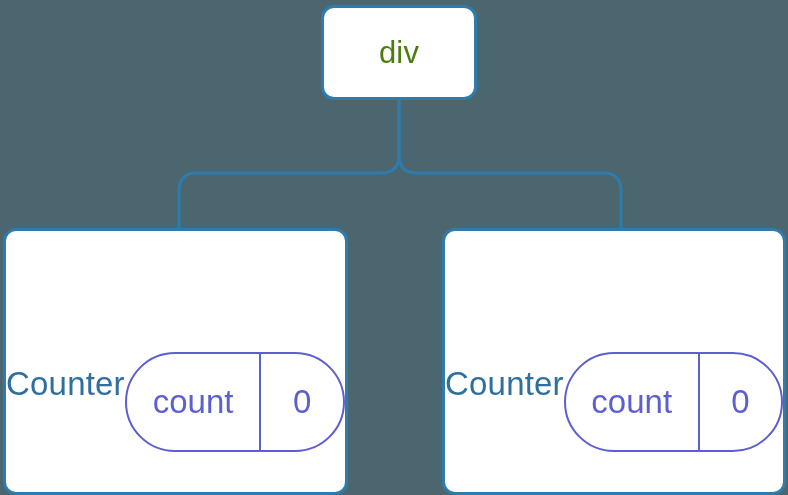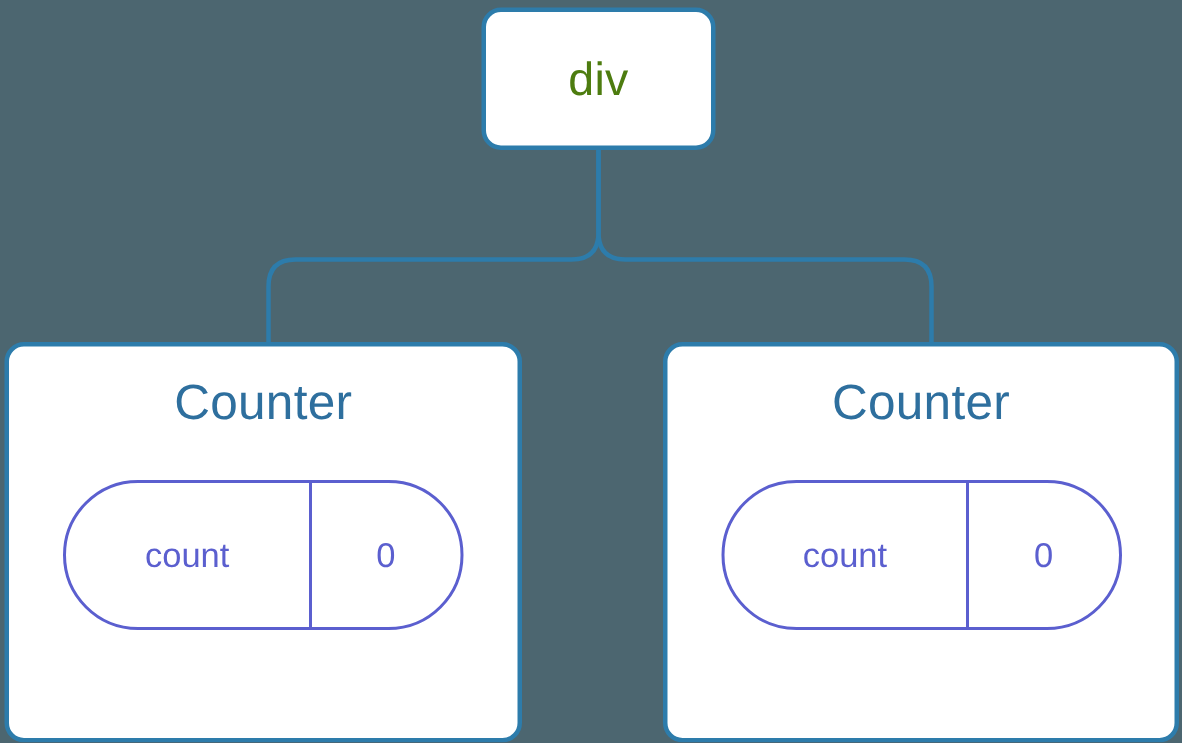--- a/index.html
+++ b/index.html
@@ -50,23 +50,22 @@
     color: #4d7c0f;
     letter-spacing: 0.2px;
     line-height: 1;
   }
 
   
   .component-box {
     top: 228px;
     height: 267px;
     display: flex;
-    flex-direction: column;
     align-items: center;
-    padding-top: 20px;
+    padding-top: 44px;
     box-sizing: border-box;
   }
   #node-counter-0 { left: 3px;   width: 345px; }
   #node-counter-1 { left: 442px; width: 344px; }
 
   .component-box .node-title {
     font-size: 33px;
     color: #2e6f9e;
     line-height: 1;
     letter-spacing: 0.2px;
@@ -93,21 +92,21 @@
     box-sizing: border-box;
   }
   .state-pill .state-value {
     flex: 1 1 auto;
     display: flex;
     align-items: center;
     justify-content: center;
   }
   .state-pill .state-key span,
   .state-pill .state-value span {
-    font-size: 23px;
+    font-size: 33px;
     color: #5b5fcf;
     line-height: 1;
   }
 </style>
 </head>
 <body>
 
 <div id="canvas">
 
   <svg id="connectors" viewBox="0 0 788 495" width="788" height="495" xmlns="http://www.w3.org/2000/svg">

